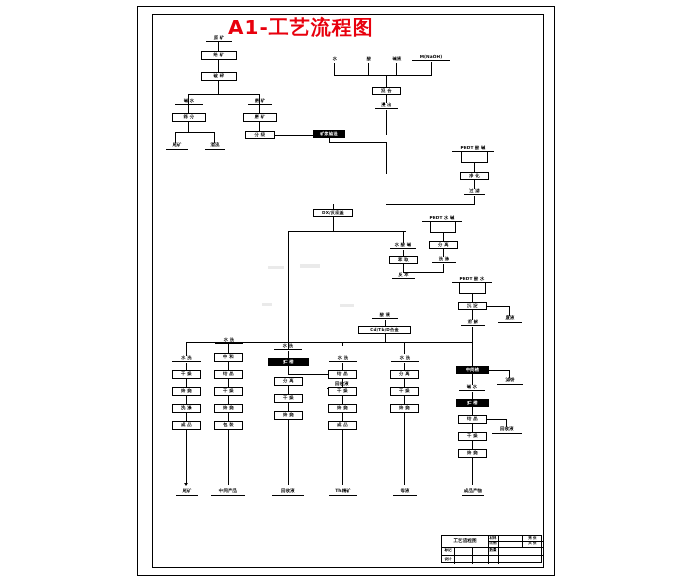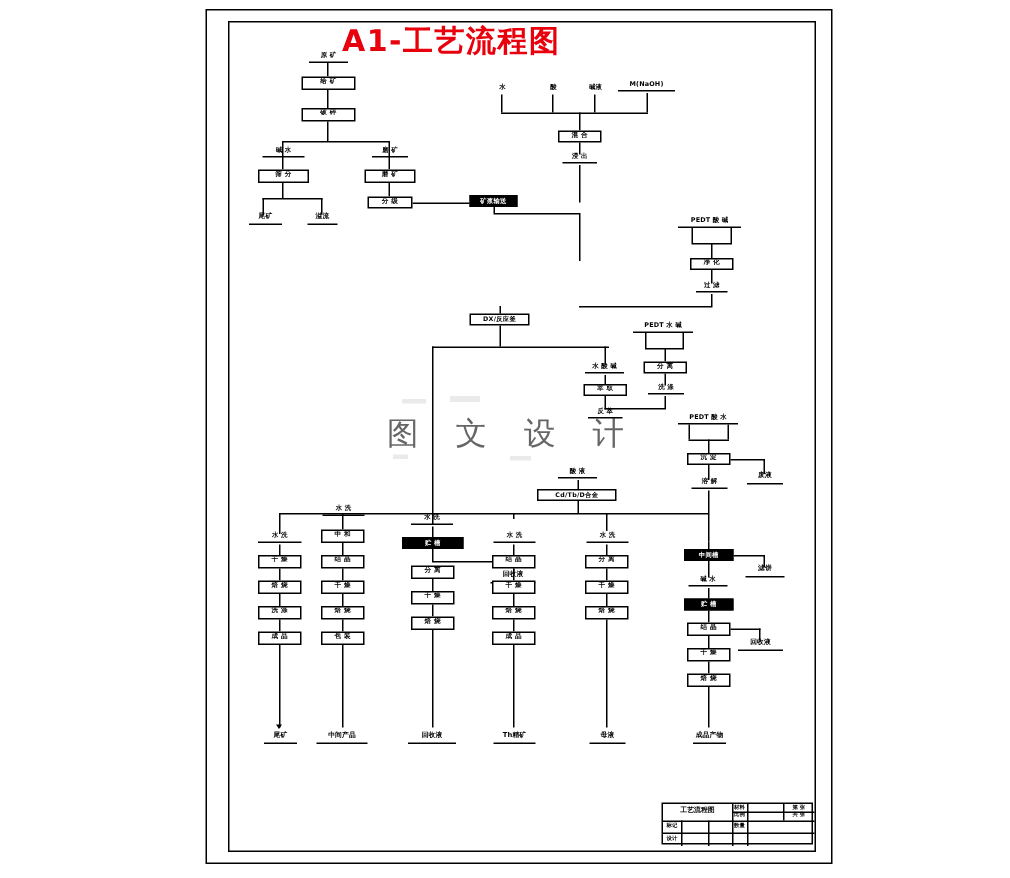--- a/index.html
+++ b/index.html
@@ -95,21 +95,20 @@
 
   <div class="frame-outer"></div>
   <div class="frame-inner"></div>
 
   <div class="dwg-title">A1-工艺流程图</div>
 
   <div class="wm-ghost" style="left:268px;top:266px;width:16px;height:3px;"></div>
   <div class="wm-ghost" style="left:300px;top:264px;width:20px;height:4px;"></div>
   <div class="wm-ghost" style="left:262px;top:303px;width:10px;height:3px;"></div>
   <div class="wm-ghost" style="left:340px;top:304px;width:14px;height:3px;"></div>
-  <div class="watermark">图 文 设 计</div>
 
   <div class="lbl u" style="left:206px;top:36px;width:26px;">原 矿</div>
   <div class="ln lv" style="left:218px;top:42px;height:9px;"></div>
 
   <div class="bx" style="left:201px;top:51px;width:36px;height:9px;">给 矿</div>
   <div class="ln lv" style="left:218px;top:60px;height:12px;"></div>
 
   <div class="bx" style="left:201px;top:72px;width:36px;height:9px;">破 碎</div>
   <div class="ln lv" style="left:218px;top:81px;height:13px;"></div>
 

